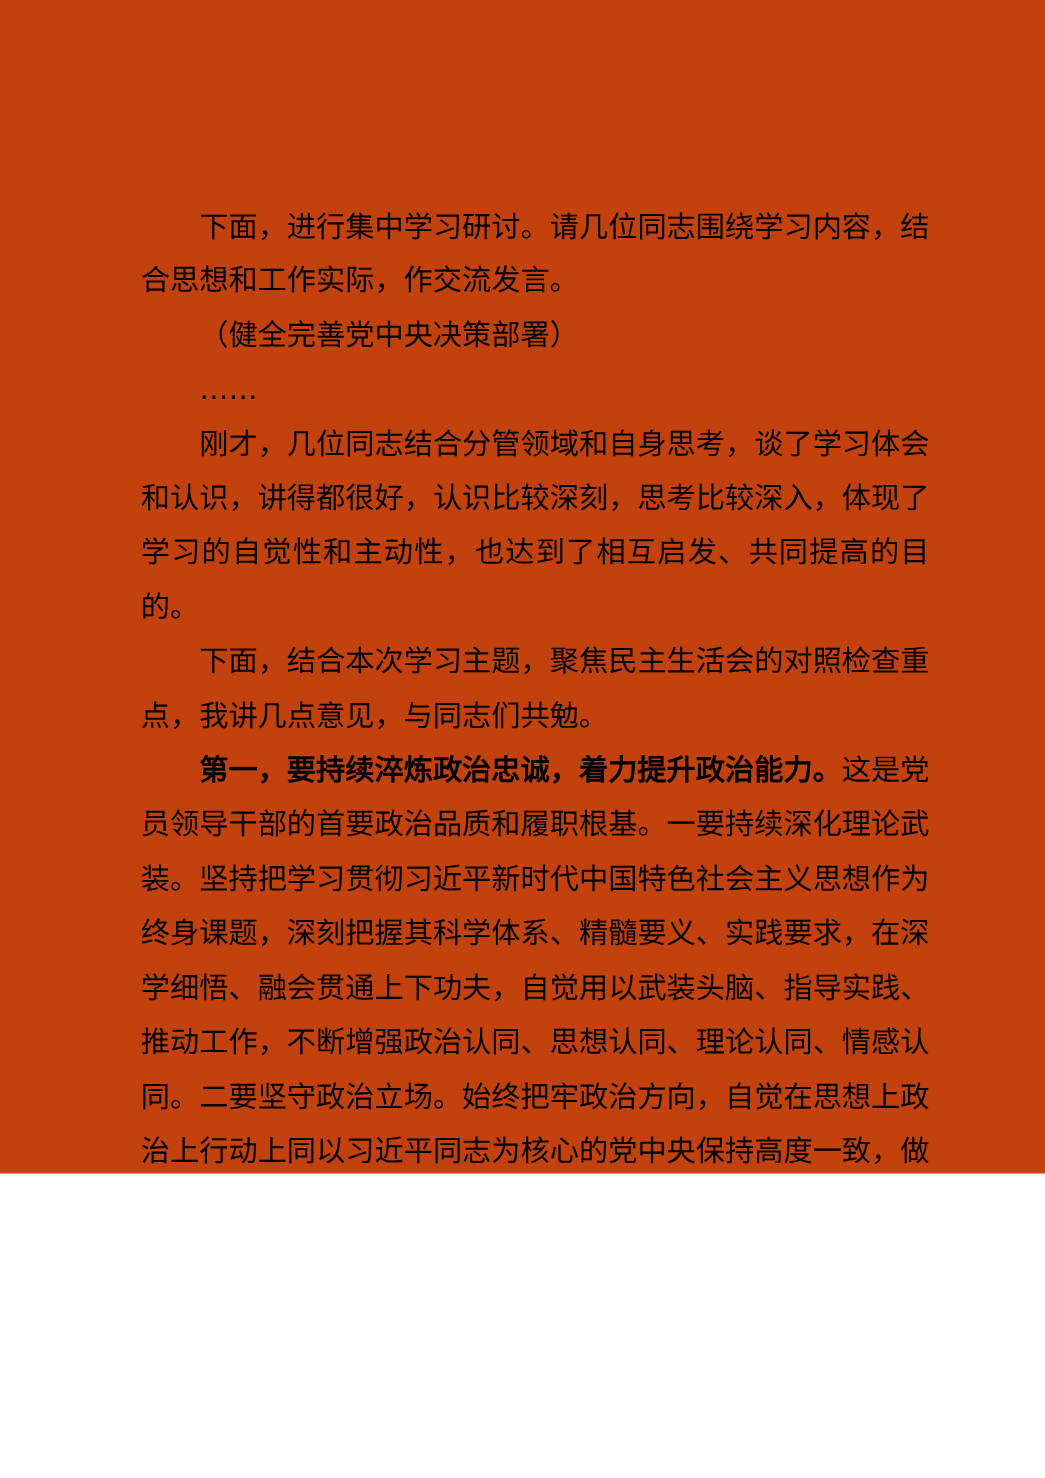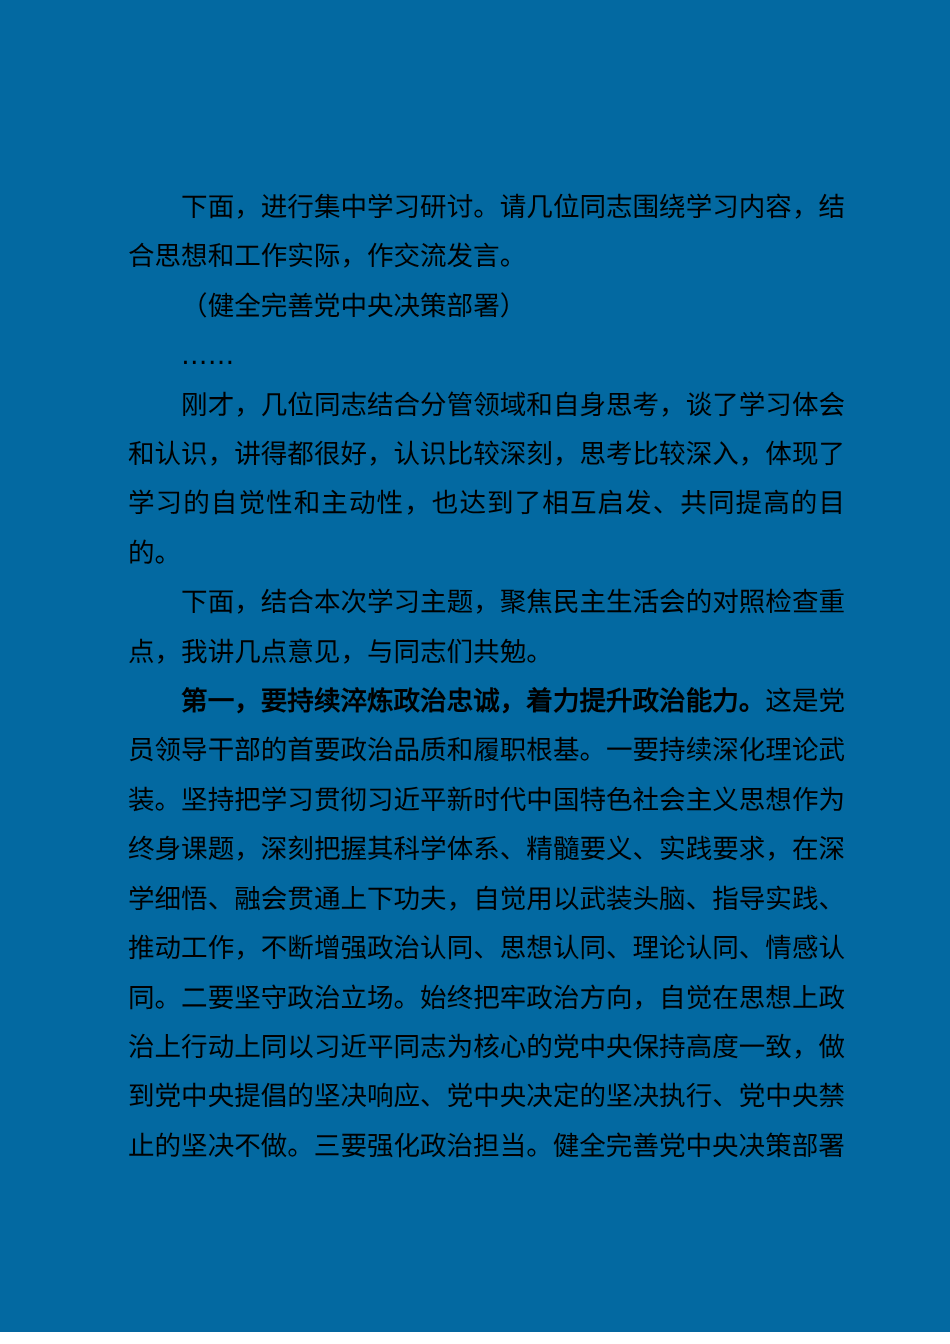--- a/index.html
+++ b/index.html
@@ -3,22 +3,22 @@
 <meta charset="utf-8">
 <style>
   html, body {
     margin: 0;
     padding: 0;
     background: #ffffff;
   }
   .page {
     position: relative;
     width: 950px;
-    height: 1332px;
-    background: #0369a1;
+    height: 1067px;
+    background: #c2410c;
     overflow: hidden;
     font-family: "DejaVu Sans", sans-serif;
   }
   .doc-body {
     position: absolute;
     left: 128px;
     top: 182px;
     width: 717px;              
     color: #000000;
     font-size: 26.56px;

